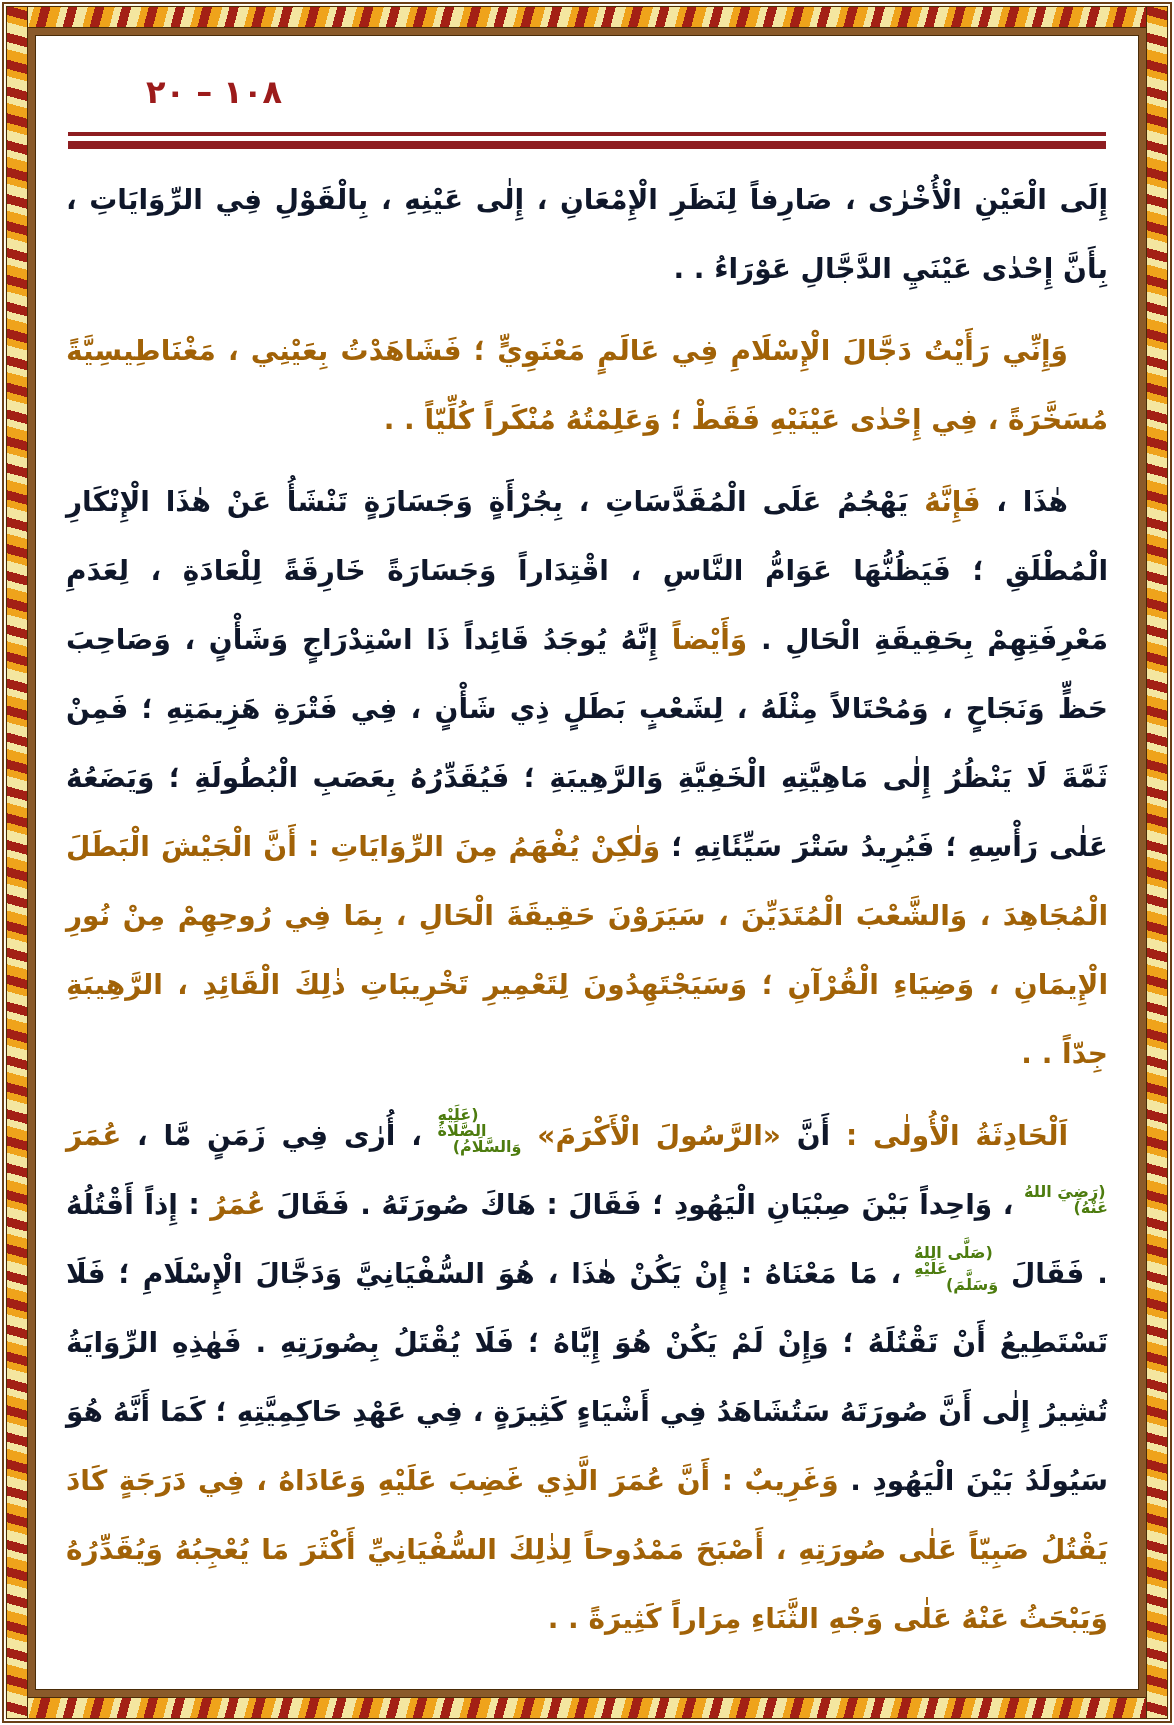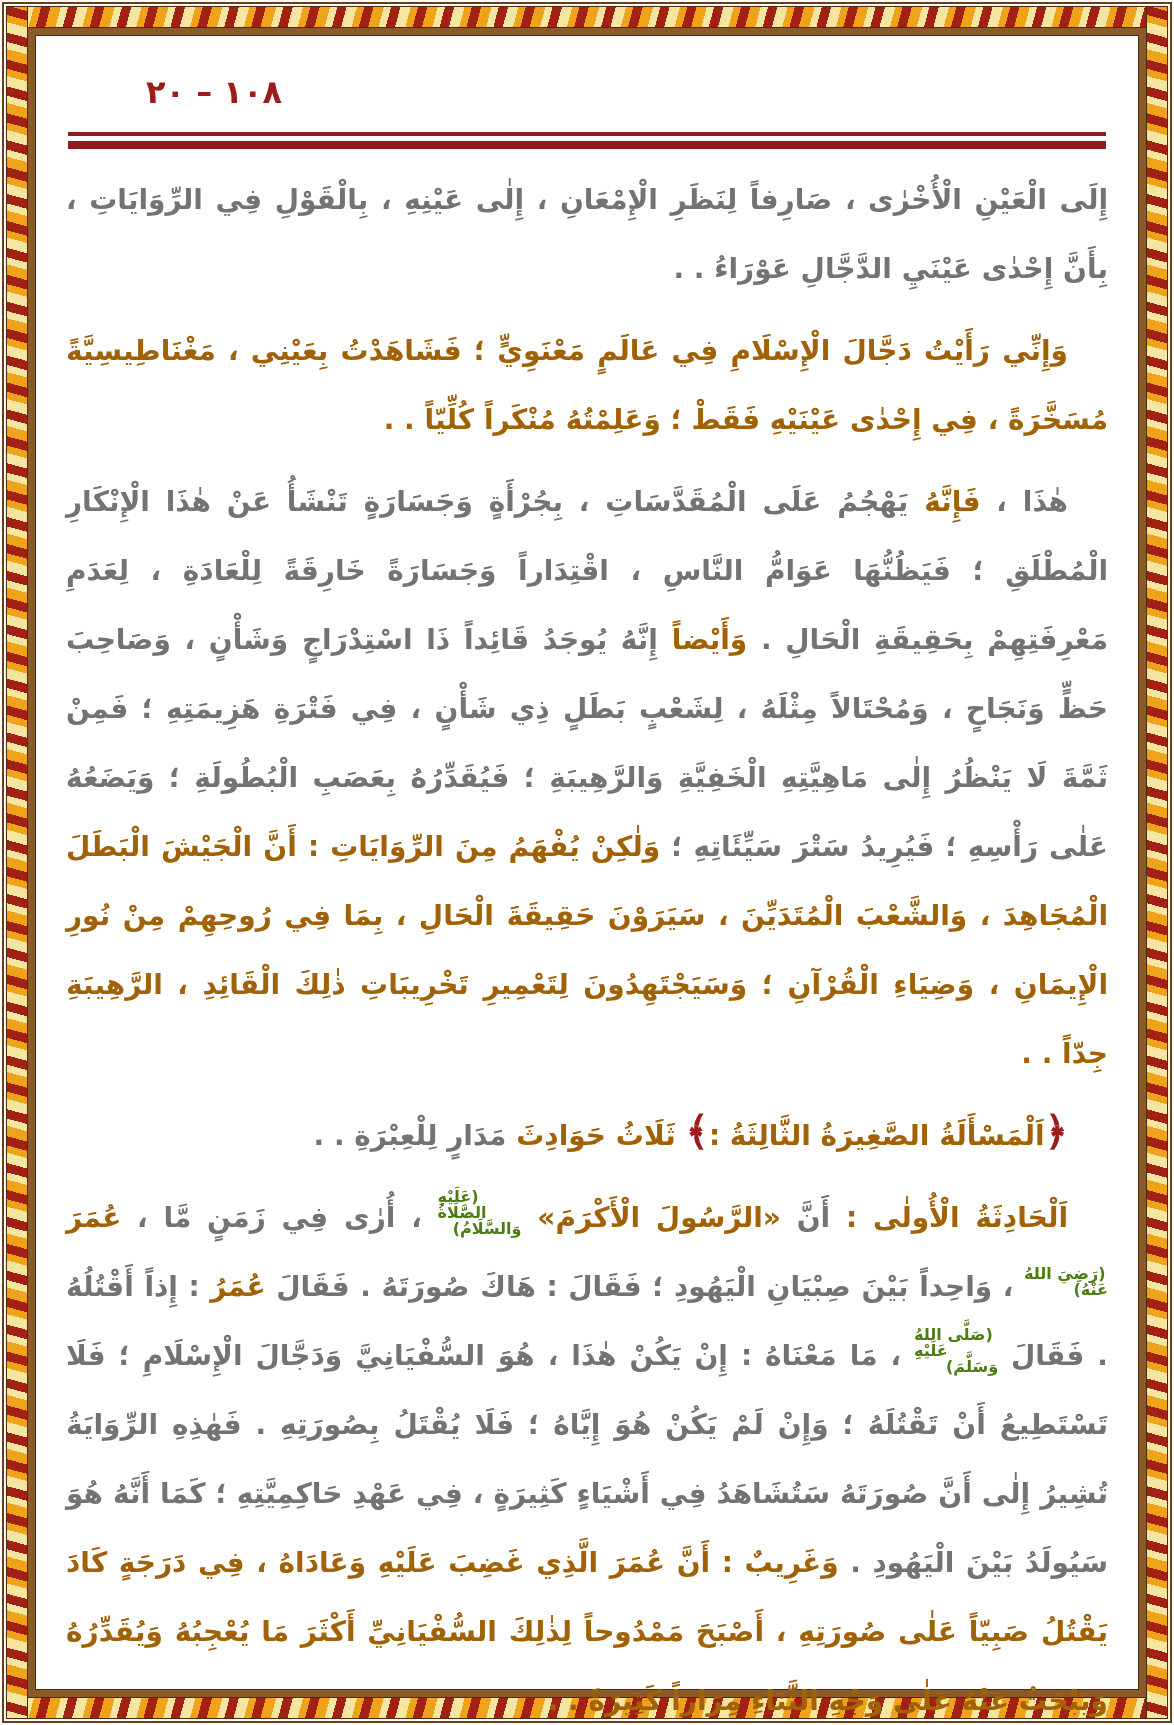--- a/index.html
+++ b/index.html
@@ -74,21 +74,21 @@
   .para{
     margin:0 0 13px 0;
     text-align:justify;
     text-align-last:right;
   }
   .para.indent{text-indent:40px;}
   .para.heading{
     text-align:right;
     margin:6px 0 13px 0;
   }
-  .run-k{color:#737373;margin-top:19px;}
+  .run-k{color:#0f172a;margin-top:19px;}
   .run-r{color:#a16207;}
   .run-qb{color:#9c1b1b;font-size:40px;line-height:0;}
   .run-h{
     color:#4d7c0f;
     font-size:16px;
     letter-spacing:0;
     display:inline-block;
     transform:translateY(-6px);
     line-height:1;
     max-width:84px;
@@ -116,18 +116,17 @@
     <div class="header">
       <span class="page-num">١٠٨ – ٢٠</span>
     </div>
 
     <div class="rule"></div>
 
     <div class="body-text">
         <p class="para"><span class="run-k">إِلَى الْعَيْنِ الْأُخْرٰى ، صَارِفاً لِنَظَرِ الْإِمْعَانِ ، إِلٰى عَيْنِهِ ، بِالْقَوْلِ فِي الرِّوَايَاتِ ، بِأَنَّ إِحْدٰى عَيْنَيِ الدَّجَّالِ عَوْرَاءُ . .</span></p>
         <p class="para indent"><span class="run-r">وَإِنِّي رَأَيْتُ دَجَّالَ الْإِسْلَامِ فِي عَالَمٍ مَعْنَوِيٍّ ؛ فَشَاهَدْتُ بِعَيْنِي ، مَغْنَاطِيسِيَّةً مُسَخَّرَةً ، فِي إِحْدٰى عَيْنَيْهِ فَقَطْ ؛ وَعَلِمْتُهُ مُنْكَراً كُلِّيّاً . .</span></p>
         <p class="para indent"><span class="run-k">هٰذَا ، </span><span class="run-r">فَإِنَّهُ </span><span class="run-k">يَهْجُمُ عَلَى الْمُقَدَّسَاتِ ، بِجُرْأَةٍ وَجَسَارَةٍ تَنْشَأُ عَنْ هٰذَا الْإِنْكَارِ الْمُطْلَقِ ؛ فَيَظُنُّهَا عَوَامُّ النَّاسِ ، اقْتِدَاراً وَجَسَارَةً خَارِقَةً لِلْعَادَةِ ، لِعَدَمِ مَعْرِفَتِهِمْ بِحَقِيقَةِ الْحَالِ . </span><span class="run-r">وَأَيْضاً </span><span class="run-k">إِنَّهُ يُوجَدُ قَائِداً ذَا اسْتِدْرَاجٍ وَشَأْنٍ ، وَصَاحِبَ حَظٍّ وَنَجَاحٍ ، وَمُحْتَالاً مِثْلَهُ ، لِشَعْبٍ بَطَلٍ ذِي شَأْنٍ ، فِي فَتْرَةِ هَزِيمَتِهِ ؛ فَمِنْ ثَمَّةَ لَا يَنْظُرُ إِلٰى مَاهِيَّتِهِ الْخَفِيَّةِ وَالرَّهِيبَةِ ؛ فَيُقَدِّرُهُ بِعَصَبِ الْبُطُولَةِ ؛ وَيَضَعُهُ عَلٰى رَأْسِهِ ؛ فَيُرِيدُ سَتْرَ سَيِّئَاتِهِ ؛ </span><span class="run-r">وَلٰكِنْ يُفْهَمُ مِنَ الرِّوَايَاتِ : أَنَّ الْجَيْشَ الْبَطَلَ الْمُجَاهِدَ ، وَالشَّعْبَ الْمُتَدَيِّنَ ، سَيَرَوْنَ حَقِيقَةَ الْحَالِ ، بِمَا فِي رُوحِهِمْ مِنْ نُورِ الْإِيمَانِ ، وَضِيَاءِ الْقُرْآنِ ؛ وَسَيَجْتَهِدُونَ لِتَعْمِيرِ تَخْرِيبَاتِ ذٰلِكَ الْقَائِدِ ، الرَّهِيبَةِ جِدّاً . .</span></p>
-        <p class="para indent heading"><span class="run-qb">﴿</span><span class="run-r">اَلْمَسْأَلَةُ الصَّغِيرَةُ الثَّالِثَةُ :</span><span class="run-qb">﴾</span><span class="run-r"> ثَلَاثُ حَوَادِثَ </span><span class="run-k">مَدَارٍ لِلْعِبْرَةِ . .</span></p>
         <p class="para indent"><span class="run-r">اَلْحَادِثَةُ الْأُولٰى : </span><span class="run-k">أَنَّ </span><span class="run-r">«الرَّسُولَ الْأَكْرَمَ» </span><span class="run-h">(عَلَيْهِ الصَّلَاةُ وَالسَّلَامُ)</span><span class="run-k"> ، أُرٰى فِي زَمَنٍ مَّا ، </span><span class="run-r">عُمَرَ </span><span class="run-h">(رَضِيَ اللهُ عَنْهُ)</span><span class="run-k"> ، وَاحِداً بَيْنَ صِبْيَانِ الْيَهُودِ ؛ فَقَالَ : هَاكَ صُورَتَهُ . فَقَالَ </span><span class="run-r">عُمَرُ</span><span class="run-k"> : إِذاً أَقْتُلُهُ . فَقَالَ </span><span class="run-h">(صَلَّى اللهُ عَلَيْهِ وَسَلَّمَ)</span><span class="run-k"> ، مَا مَعْنَاهُ : إِنْ يَكُنْ هٰذَا ، هُوَ السُّفْيَانِيَّ وَدَجَّالَ الْإِسْلَامِ ؛ فَلَا تَسْتَطِيعُ أَنْ تَقْتُلَهُ ؛ وَإِنْ لَمْ يَكُنْ هُوَ إِيَّاهُ ؛ فَلَا يُقْتَلُ بِصُورَتِهِ . فَهٰذِهِ الرِّوَايَةُ تُشِيرُ إِلٰى أَنَّ صُورَتَهُ سَتُشَاهَدُ فِي أَشْيَاءٍ كَثِيرَةٍ ، فِي عَهْدِ حَاكِمِيَّتِهِ ؛ كَمَا أَنَّهُ هُوَ سَيُولَدُ بَيْنَ الْيَهُودِ . </span><span class="run-r">وَغَرِيبٌ : أَنَّ عُمَرَ الَّذِي غَضِبَ عَلَيْهِ وَعَادَاهُ ، فِي دَرَجَةٍ كَادَ يَقْتُلُ صَبِيّاً عَلٰى صُورَتِهِ ، أَصْبَحَ مَمْدُوحاً لِذٰلِكَ السُّفْيَانِيِّ أَكْثَرَ مَا يُعْجِبُهُ وَيُقَدِّرُهُ وَيَبْحَثُ عَنْهُ عَلٰى وَجْهِ الثَّنَاءِ مِرَاراً كَثِيرَةً . .</span></p>
       </div>
 
   </div>
 </div>
 
 </body></html>

